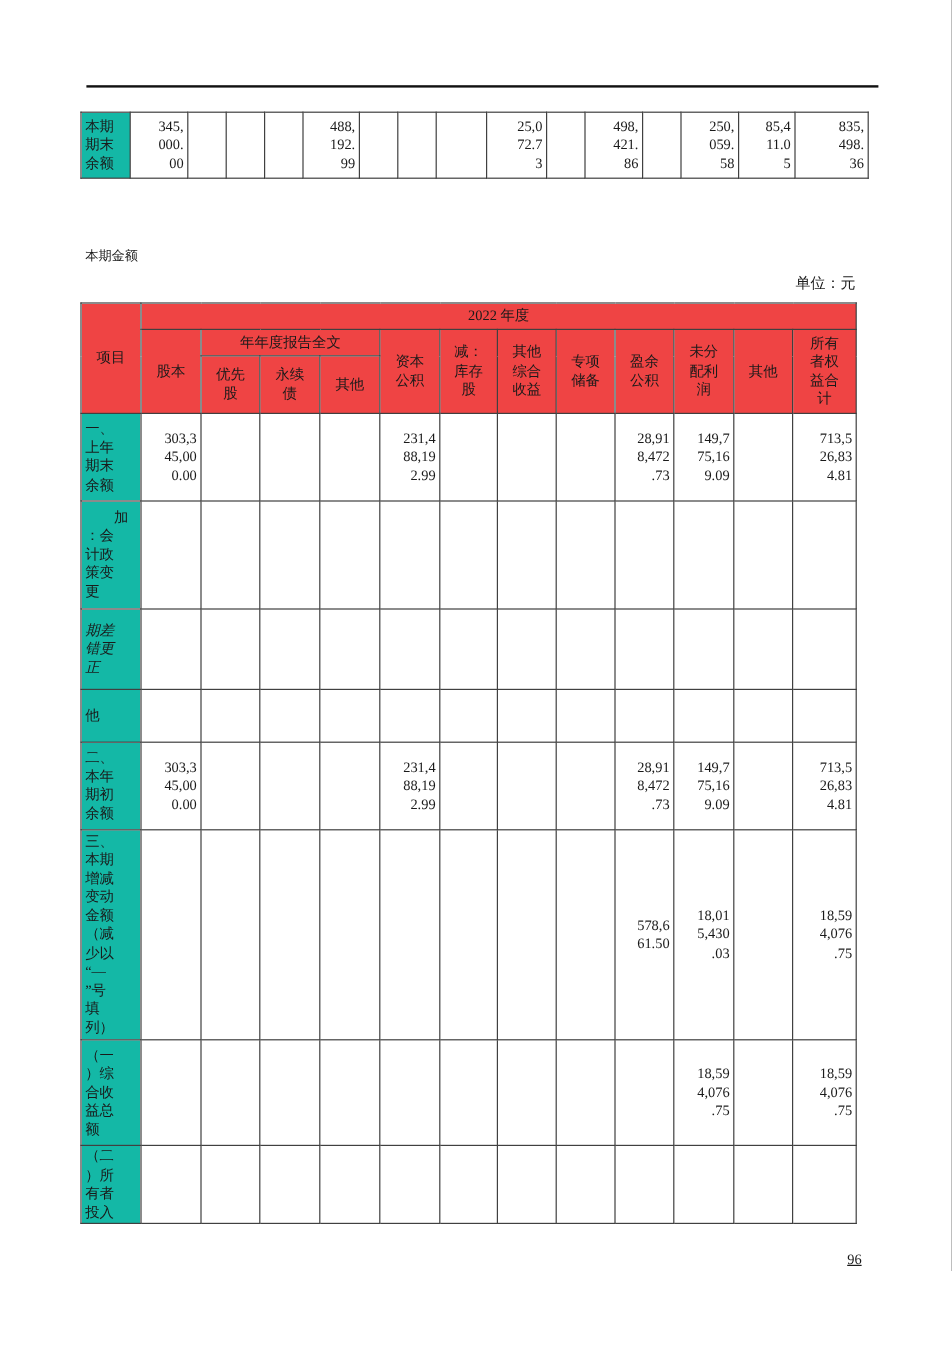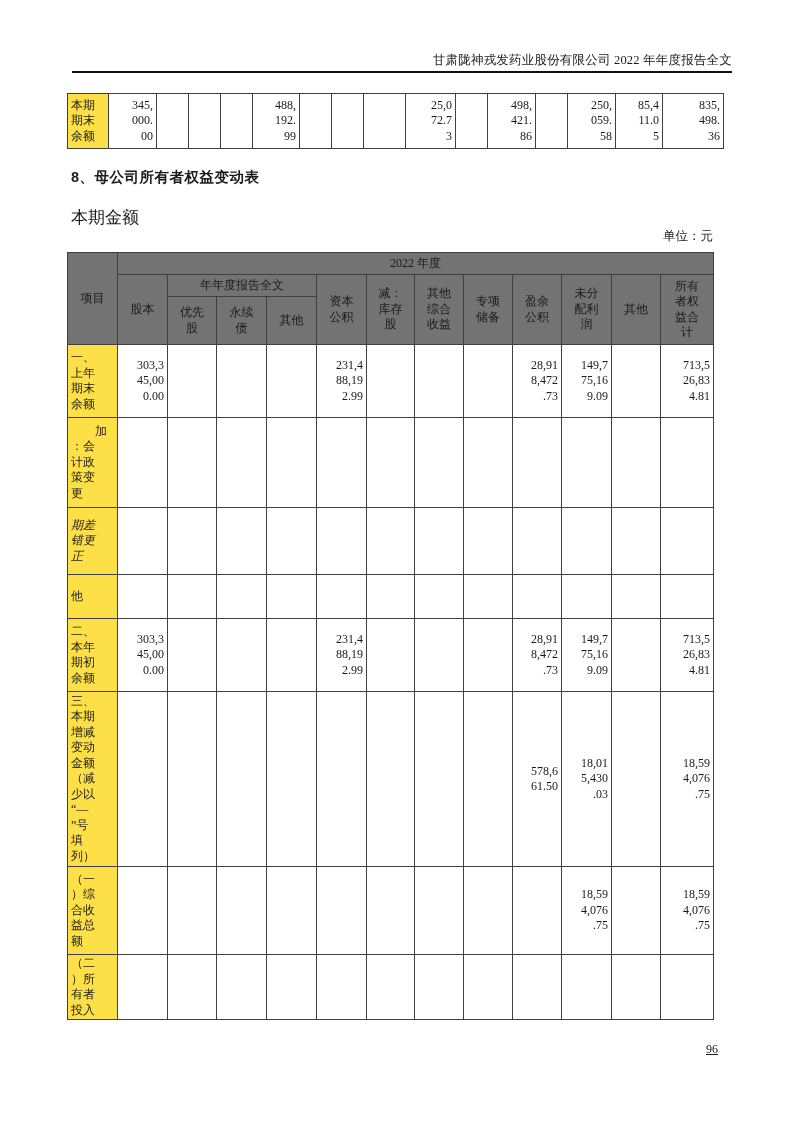--- a/index.html
+++ b/index.html
@@ -5,42 +5,41 @@
   html,body { margin:0; padding:0; background:#888; }
   .page {
     position:relative; width:793px; height:1122px; background:#ffffff;
     font-family:"Liberation Serif","DejaVu Serif",serif; color:#1a1a1a;
     margin:0 auto; overflow:hidden;
   }
   .doc-header { position:absolute; top:52px; right:61px; font-size:12.5px; letter-spacing:0.2px; }
   .doc-rule { position:absolute; left:72px; top:71px; width:660px; height:2px; background:#111; }
   .h2 { position:absolute; left:71px; top:168px; font-size:14.5px; font-weight:bold;
         font-family:"Liberation Sans","DejaVu Sans",sans-serif; letter-spacing:0.5px; }
-  .sub { position:absolute; left:71px; top:206px; font-size:17px; }
+  .sub { position:absolute; left:71px; top:206px; font-size:11px; }
   .unit { position:absolute; top:228px; right:80px; font-size:12.5px; }
   .pagenum { position:absolute; top:1042px; right:75px; font-size:12px;text-decoration:underline; }
 
   table.tbl { border-collapse:collapse; table-layout:fixed; position:absolute; border:1.5px solid #333; }
   table.tbl td {
     border:1px solid #404040; font-size:12px; line-height:15.5px;
     padding:1px 3px; vertical-align:middle; white-space:pre-line; overflow:hidden;
   }
   .carry { left:67px; top:93px; width:656px; border-bottom:2px solid #222; }
   .carry td { height:52px; }
   .main  { left:67px; top:252px; width:646px; }
-  td.lab { background:#fde047; text-align:left; }
-  td.hd  { background:#737373; text-align:center; }
+  td.lab { background:#14b8a6; text-align:left; }
+  td.hd  { background:#ef4444; text-align:center; }
   td.num { text-align:right; }
 </style>
 </head>
 <body>
 
 <div class="page">
 
-  <div class="doc-header">甘肃陇神戎发药业股份有限公司 2022 年年度报告全文</div>
   <div class="doc-rule"></div>
 
   <table class="tbl carry">
     <colgroup>
       <col style="width:41px">
         <col style="width:48px">
         <col style="width:32px">
         <col style="width:32px">
       <col style="width:32px">
         <col style="width:47px">
@@ -86,21 +85,20 @@
           <td class="num">85,4
 11.0
 5</td>
           <td class="num">835,
 498.
 36</td>
         </tr>
     </tbody>
   </table>
 
-  <div class="h2">8、母公司所有者权益变动表</div>
   <div class="sub">本期金额</div>
   <div class="unit">单位：元</div>
 
   <table class="tbl main">
     <colgroup>
       <col style="width:50px">
         <col style="width:50px">
         <col style="width:49px">
         <col style="width:50px">
       <col style="width:50px">

